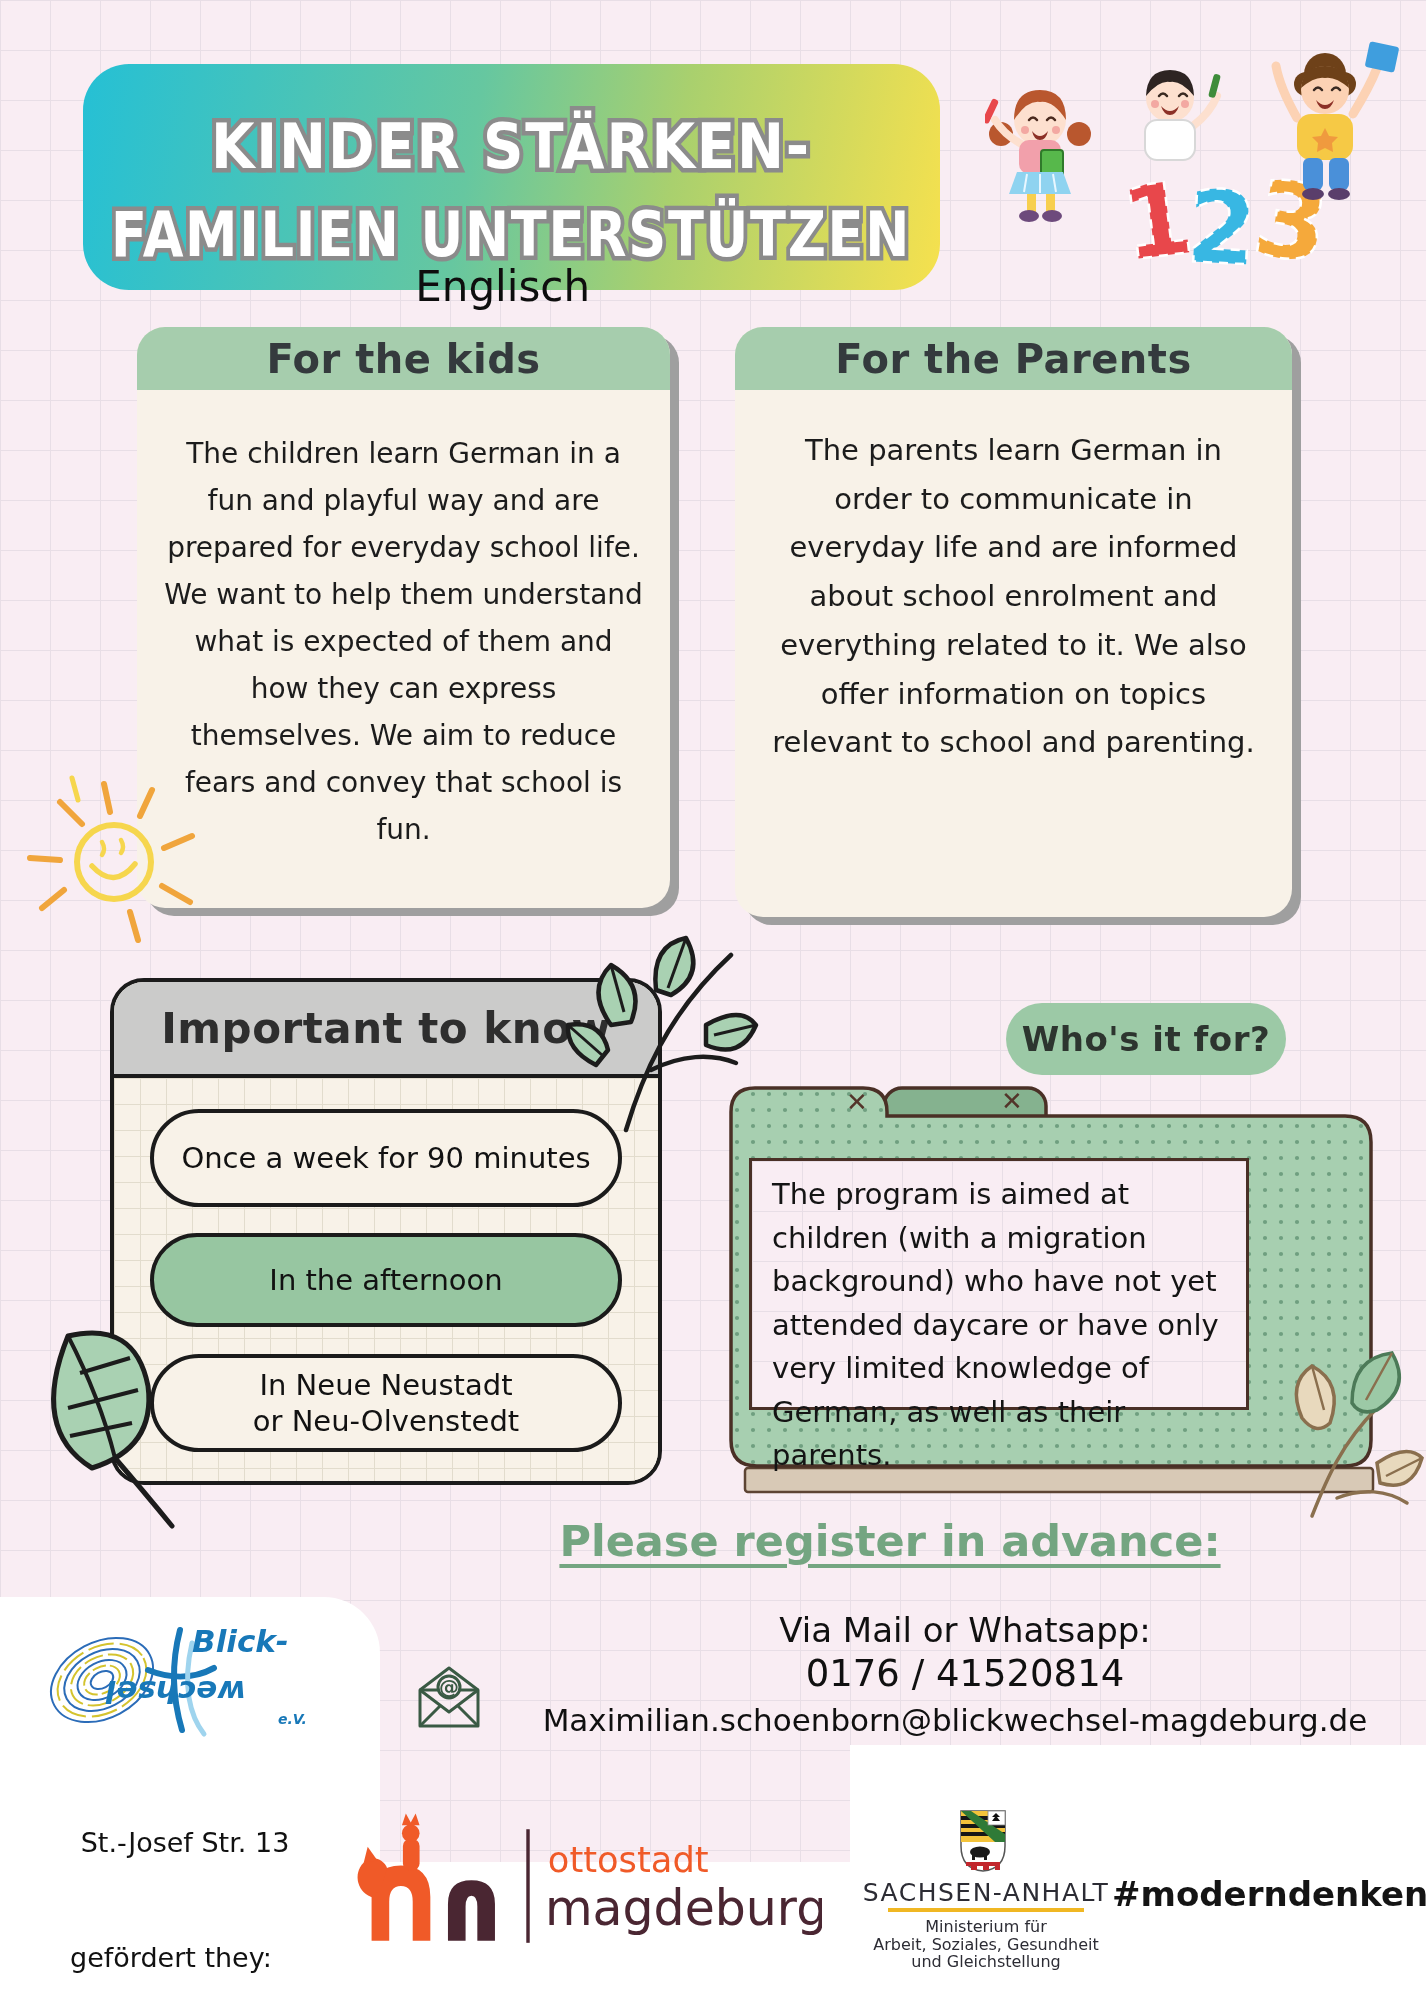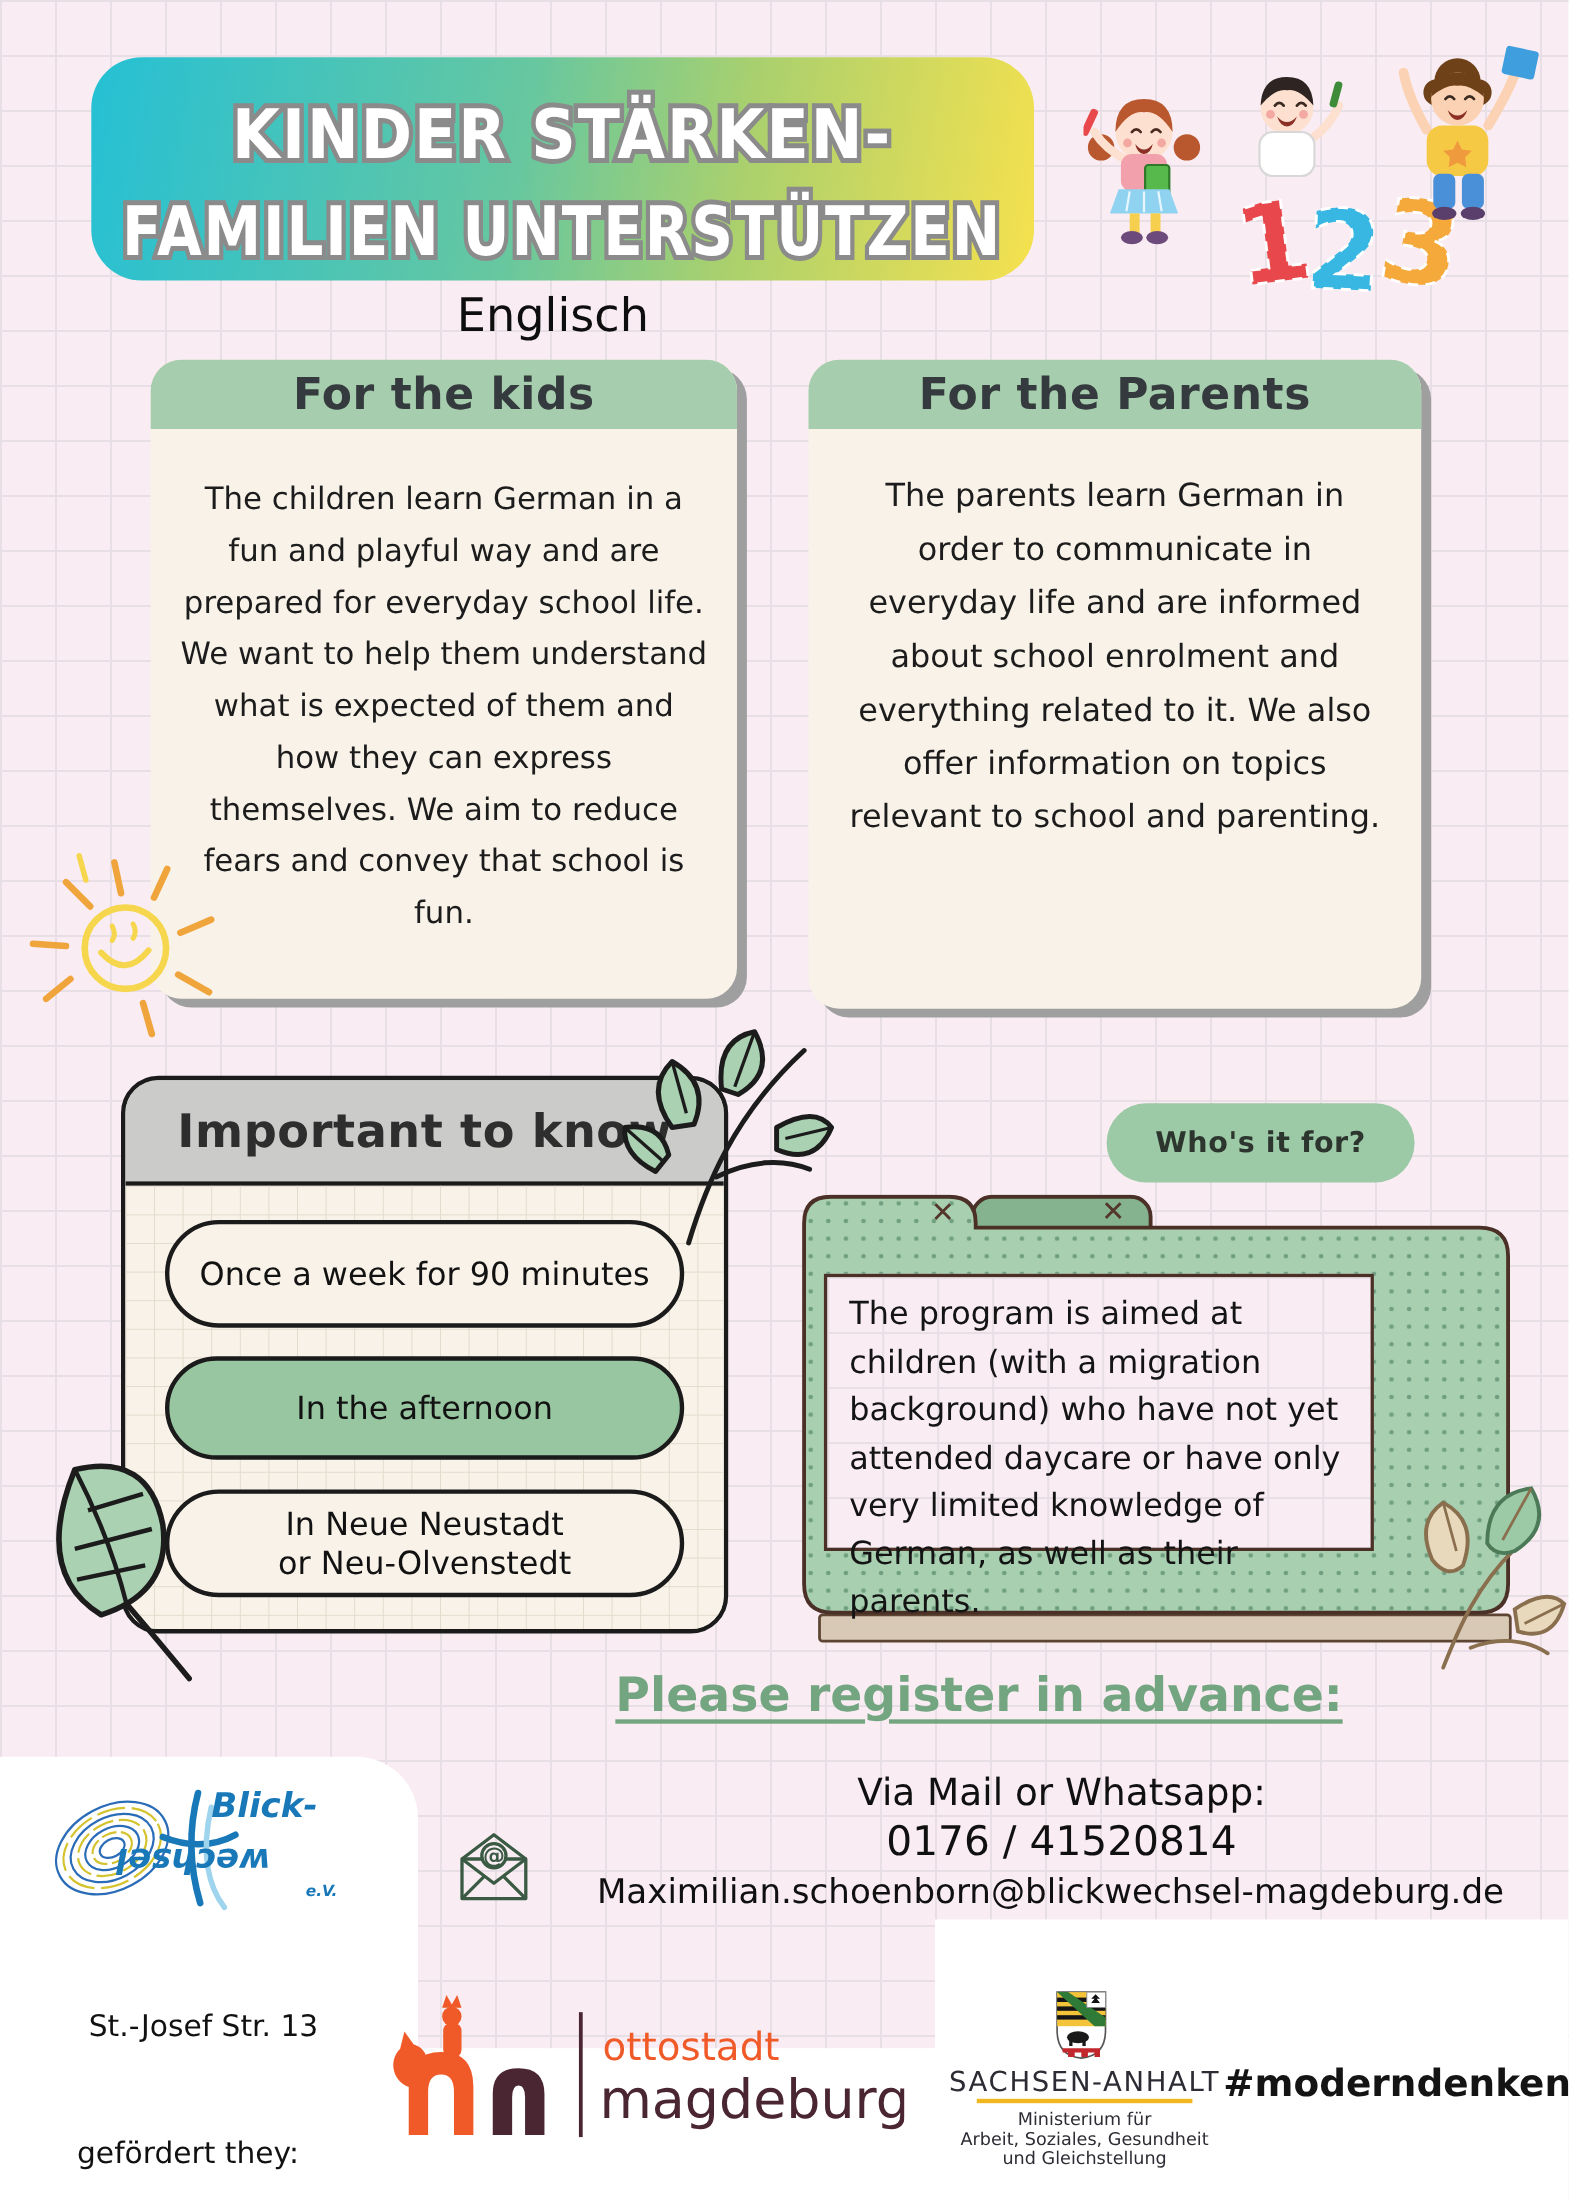--- a/index.html
+++ b/index.html
@@ -4,21 +4,21 @@
 <style>
   html,body{margin:0;padding:0;background:#ffffff;}
   .canvas{position:relative;width:1426px;height:2000px;overflow:hidden;
     font-family:"DejaVu Sans",sans-serif;color:#1e1e1e;
     background-color:#f9edf3;
     background-image:linear-gradient(#e8dee6 1.5px,transparent 1.5px),
                      linear-gradient(90deg,#e8dee6 1.5px,transparent 1.5px);
     background-size:50px 50px;}
   .abs{position:absolute;}
   
-  .banner{left:83px;top:52px;width:857px;height:203px;border-radius:46px;
+  .banner{left:83px;top:64px;width:857px;height:226px;border-radius:46px;
     background:linear-gradient(100deg,#25c0d5 0%,#66c7a0 45%,#a9d06e 68%,#f6e14e 100%);}
   .banner svg{width:100%;height:100%;}
   .banner text{font-family:"DejaVu Sans",sans-serif;font-weight:700;letter-spacing:2px;
     fill:#ffffff;stroke:#8b8b8b;stroke-width:9px;paint-order:stroke fill;}
   .englisch{left:310px;top:262px;width:280px;text-align:right;font-size:42px;font-weight:500;color:#0e0e0e;}
   
   .card{border-radius:28px;box-shadow:9px 8px 0 #9f9f9f;background:#f8f2e8;}
   .card-kids{left:137px;top:327px;width:533px;height:581px;}
   .card-parents{left:735px;top:327px;width:557px;height:590px;}
   .card-head{height:63px;background:#a6cdad;border-radius:28px 28px 0 0;
@@ -39,21 +39,21 @@
     background-size:26px 26px;}
   .pill{position:absolute;left:36px;right:36px;border:4px solid #1b1b1b;border-radius:60px;
     background:#f8f2e8;display:flex;align-items:center;justify-content:center;text-align:center;
     font-size:29px;line-height:1.25;color:#121212;white-space:pre-line;box-sizing:border-box;}
   .pill-1{top:31px;height:98px;}
   .pill-2{top:155px;height:94px;background:#97c6a1;}
   .pill-3{top:276px;height:98px;}
   
   .who-pill{left:1006px;top:1003px;width:280px;height:72px;border-radius:36px;background:#9cc9a6;
     display:flex;align-items:center;justify-content:center;}
-  .who-pill .hand{font-size:26px;color:#2d352f;}
+  .who-pill .hand{font-size:34px;color:#2d352f;}
   .folder{left:729px;top:1086px;width:648px;height:412px;}
   .folder svg{position:absolute;left:0;top:0;width:648px;height:412px;}
   .folder-x{font-family:"DejaVu Sans",sans-serif;font-weight:700;font-size:26px;fill:#53352a;}
   .folder-inner{position:absolute;left:20px;top:72px;width:500px;height:252px;border:3.5px solid #4a3026;
     box-sizing:border-box;
     background-color:#f9edf3;
     background-image:linear-gradient(#e8dee6 1.5px,transparent 1.5px),linear-gradient(90deg,#e8dee6 1.5px,transparent 1.5px);
     background-size:50px 50px;}
   .folder-inner .txt{padding:12px 20px;font-size:29px;line-height:1.5;color:#141414;}
   

